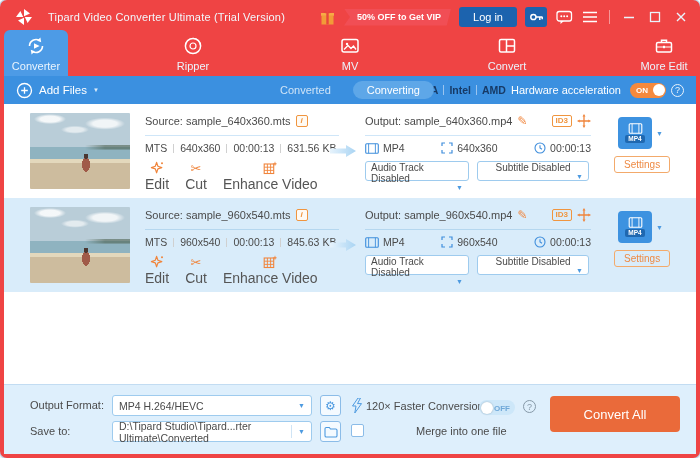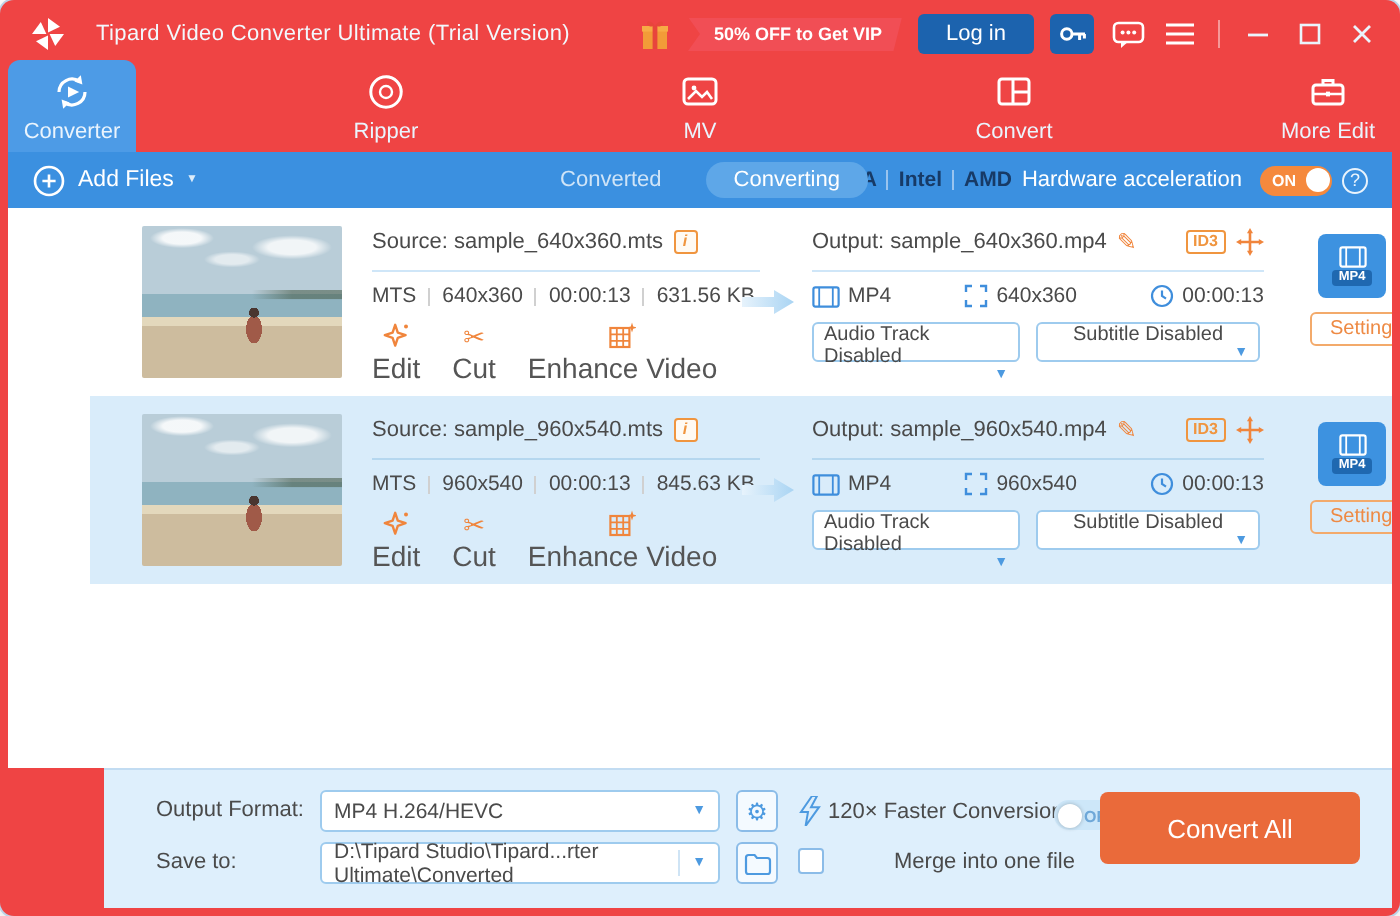--- a/index.html
+++ b/index.html
@@ -44,21 +44,21 @@
   .pill.active{ background:#5ea7e8; color:#fff; }
   .hw{ margin-left:auto; display:flex; align-items:center; gap:5px; color:#fff; font-size:11px; }
   .gpu{ font-weight:bold; color:#173a66; font-size:10.5px; }
   .gpusep{ width:1px; height:10px; background:#9ac4ef; }
   .toggle-on{ width:36px; height:15px; background:#f5893d; border-radius:8px; position:relative; cursor:pointer; margin-left:4px; }
   .toggle-on .tg-txt{ position:absolute; left:6px; top:3px; font-size:8px; font-weight:bold; color:#fff; }
   .toggle-on .knob{ position:absolute; right:1.5px; top:1.5px; width:12px; height:12px; background:#fff; border-radius:50%; }
   .help{ width:13px; height:13px; border:1px solid #e9f3fc; border-radius:50%; color:#eef6fd;
     font-size:9px; display:flex; align-items:center; justify-content:center; cursor:pointer; }
   
-  .list{ flex:1 1 auto; background:#fff; position:relative; overflow:hidden;padding-left:41px; }
+  .list{ flex:1 1 auto; background:#fff; position:relative; overflow:hidden; }
   .row{ position:relative; height:94px; cursor:pointer; }
   .row.alt{ background:#d9ecfa; }
   .thumb{ position:absolute; left:26px; top:9px; width:100px; height:76px; border-radius:1px;
     background:
       radial-gradient(circle 2.5px at 56% 57%, #4a3630 99%, transparent),
       radial-gradient(ellipse 4px 7px at 56% 68%, #a05a48 99%, transparent),
       radial-gradient(ellipse 16px 5px at 20% 8%, rgba(255,255,255,.85) 60%, transparent),
       radial-gradient(ellipse 20px 6px at 75% 14%, rgba(255,255,255,.8) 60%, transparent),
       radial-gradient(ellipse 14px 4px at 45% 22%, rgba(255,255,255,.6) 60%, transparent),
       linear-gradient(90deg, transparent 55%, rgba(70,90,70,.55) 75%, rgba(70,90,70,.55) 100%) 0 45%/100% 6% no-repeat,
@@ -94,41 +94,41 @@
   .drop.d1{ width:104px; } .drop.d2{ width:112px; }
   .rightcol{ position:absolute; left:608px; top:13px; width:72px; display:flex; flex-direction:column; align-items:flex-start; }
   .fmtwrap{ display:flex; align-items:center; gap:4px; margin-left:6px; }
   .fmtbtn{ width:34px; height:32px; background:#3d92e0; border-radius:4px; cursor:pointer;
     display:flex; flex-direction:column; align-items:center; justify-content:center; gap:1px; }
   .fmtlabel{ background:#1f68b0; color:#fff; font-size:6.5px; font-weight:bold; border-radius:2px; padding:1px 3px; line-height:1; }
   .fmtcaret{ color:#4d9ae0; font-size:7px; cursor:pointer; }
   .settings{ margin:7px 0 0 2px; background:transparent; border:1px solid #f3aa6b; color:#ee8a44;
     border-radius:3px; font-size:10px; padding:2px 9px; cursor:pointer; font-family:inherit; }
   
-  .footer{ height:70px; flex:0 0 auto; background:#deeffc; border-top:1px solid #c2dcf2; position:relative;margin-left:48px; }
+  .footer{ height:70px; flex:0 0 auto; background:#deeffc; border-top:1px solid #c2dcf2; position:relative; }
   .flabel{ position:absolute; left:26px; font-size:11px; color:#4a4a4a; }
   .fl1{ top:14px; } .fl2{ top:40px; }
   .fdrop{ position:absolute; left:108px; width:200px; height:21px; background:#fff; border:1px solid #9ecbee;
     border-radius:3px; display:flex; align-items:center; padding:0 6px; font-size:10.5px; color:#4a4a4a; cursor:pointer; }
   .fd1{ top:10px; } .fd2{ top:36px; }
   .fdrop .caret{ margin-left:auto; color:#4d9ae0; font-size:7px; }
   .fdrop .dsep{ width:1px; height:13px; background:#cfe4f5; margin:0 6px 0 auto; }
   .fdrop .dsep + .caret{ margin-left:0; }
   .sqbtn{ position:absolute; left:316px; width:21px; height:21px; background:#f4faff; border:1px solid #8bbce8;
     border-radius:3px; display:flex; align-items:center; justify-content:center; cursor:pointer; color:#4d9ae0; font-size:12px; line-height:1; }
   .sq1{ top:10px; } .sq2{ top:36px; }
   .bolt{ position:absolute; left:347px; top:13px; }
   .fasterlb{ position:absolute; left:362px; top:15px; font-size:11px; color:#4a4a4a; }
   .toggle-off{ position:absolute; left:475px; top:15px; width:36px; height:15px; background:#cde7f9; border-radius:8px; cursor:pointer; }
   .toggle-off .knob{ position:absolute; left:1.5px; top:1.5px; width:12px; height:12px; background:#fff; border-radius:50%; box-shadow:0 0 2px rgba(0,0,0,.25); }
   .toggle-off .tg-txt{ position:absolute; right:5px; top:3.5px; font-size:8px; font-weight:bold; color:#6fa8d8; }
   .fhelp{ position:absolute; left:519px; top:15px; width:13px; height:13px; border:1px solid #8699a8; border-radius:50%;
     color:#8699a8; font-size:9px; display:flex; align-items:center; justify-content:center; cursor:pointer; }
   .checkbox{ position:absolute; left:347px; top:39px; width:13px; height:13px; background:#fff; border:1px solid #8bbce8; border-radius:2px; cursor:pointer; }
-  .mergelb{ position:absolute; left:367px; top:40px; font-size:11px; color:#4a4a4a;padding-left:28px; }
+  .mergelb{ position:absolute; left:384px; top:40px; font-size:11px; color:#4a4a4a;padding-left:28px; }
   .convert{ position:absolute; right:16px; top:11px; width:130px; height:36px; background:#ea6a3a; border:none;
     border-radius:4px; color:#fff; font-size:13px; cursor:pointer; font-family:inherit; }
   svg{ display:block; }
 </style>
 </head>
 <body>
 
 <svg width="0" height="0" style="position:absolute">
   <defs>
     <linearGradient id="arrowGrad" x1="0" y1="0" x2="1" y2="0">

